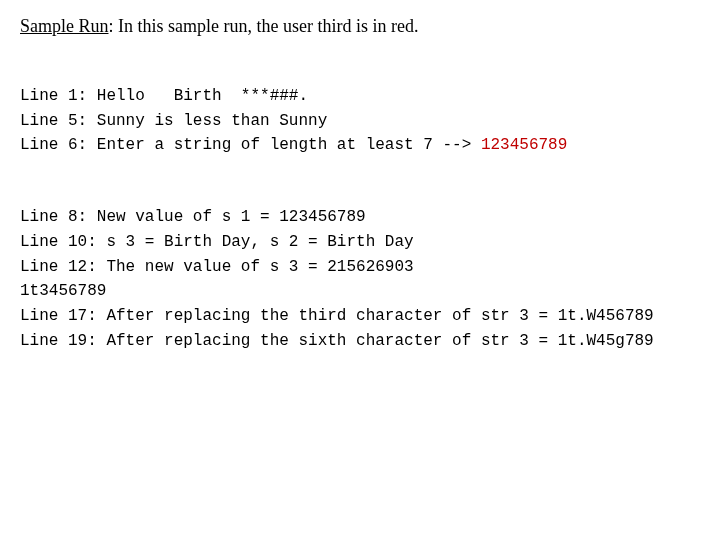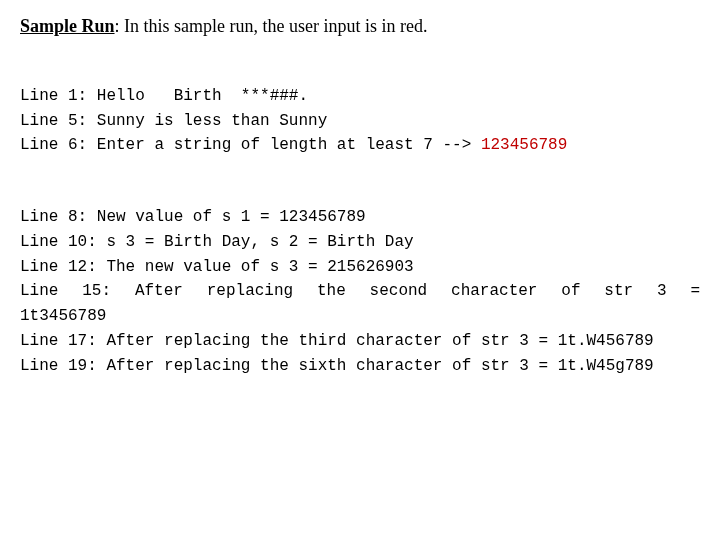--- a/index.html
+++ b/index.html
@@ -9,21 +9,21 @@
     box-sizing: border-box;
     font-family: "Times New Roman", Times, serif;
     font-size: 18px;
     color: #000;
     background: #fff;
   }
   .heading {
     margin-bottom: 22px;
   }
   .heading .label {
-    font-weight: bold;
+    font-weight: normal;
     text-decoration: underline;
   }
   .block {
     font-family: "Courier New", Courier, monospace;
     font-size: 16px;
     white-space: pre-wrap;
     line-height: 1.55;
   }
   .gap {
     height: 22px;
@@ -31,31 +31,31 @@
   .user-input { color: #c00000; text-align: right; }
   .justify {
     text-align: justify;
     text-align-last: justify;
   }
 </style>
 </head>
 <body>
 
 <div class="heading">
-  <span class="label">Sample Run</span><span>: In this sample run, the user input is in red.</span>
+  <span class="label">Sample Run</span><span>: In this sample run, the user third is in red.</span>
 </div>
 
 <div class="block">
 <span>Line 1: Hello   Birth  ***###.</span>
 <span>Line 5: Sunny is less than Sunny</span>
 <span>Line 6: Enter a string of length at least 7 --&gt; </span><span class="user-input">123456789</span>
 </div>
 
 <div class="gap"></div>
 
 <div class="block">
 <span>Line 8: New value of s 1 = 123456789</span>
 <span>Line 10: s 3 = Birth Day, s 2 = Birth Day</span>
 <span>Line 12: The new value of s 3 = 215626903</span>
-<div class="justify"><span>Line</span> <span>15:</span> <span>After</span> <span>replacing</span> <span>the</span> <span>second</span> <span>character</span> <span>of</span> <span>str 3</span> <span>=</span></div><span>1t3456789</span>
+<span>1t3456789</span>
 <span>Line 17: After replacing the third character of str 3 = 1t.W456789</span>
 <span>Line 19: After replacing the sixth character of str 3 = 1t.W45g789</span>
 </div>
 
 </body></html>

